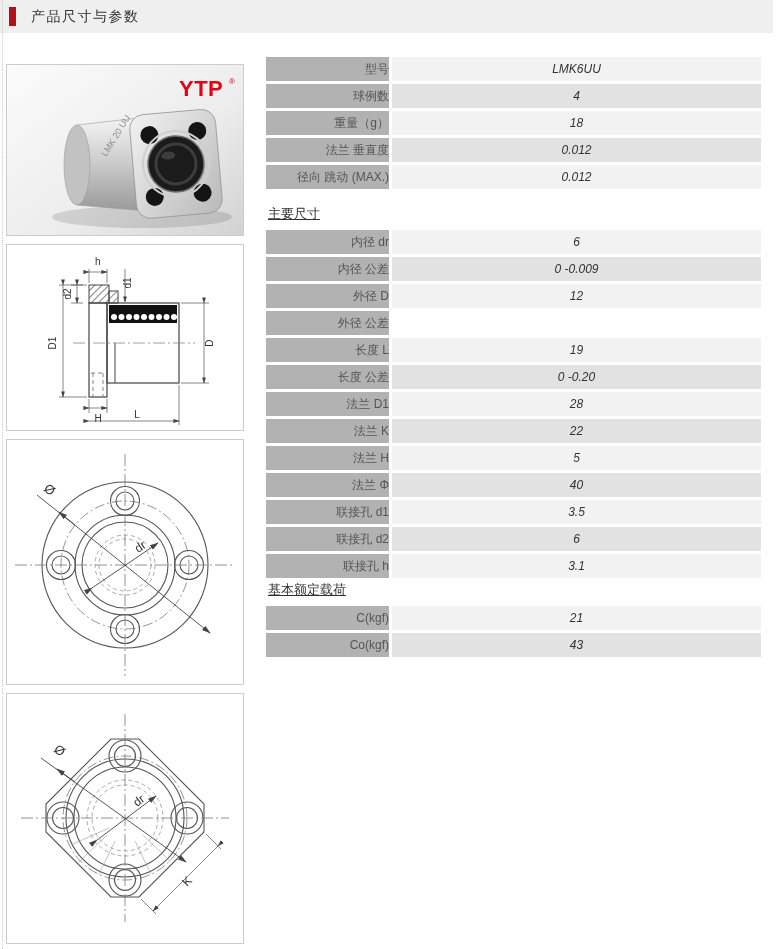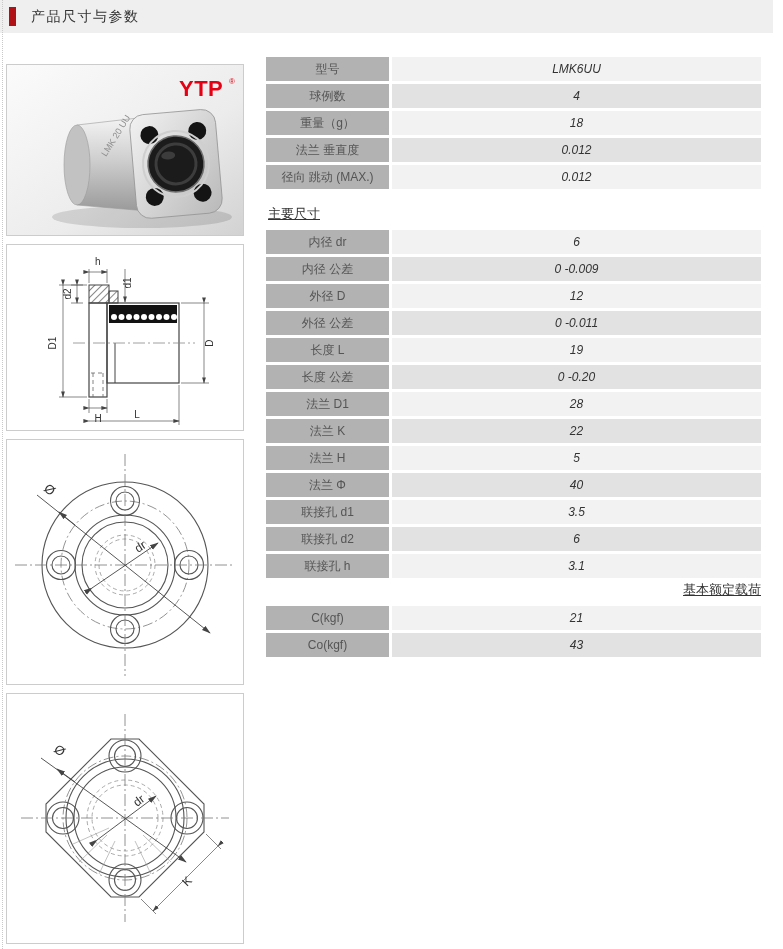--- a/index.html
+++ b/index.html
@@ -11,26 +11,26 @@
   .hdr-title { margin-left:15px; font-size:14px; color:#333; letter-spacing:1.5px; }
 
   .content { display:flex; align-items:flex-start; }
   .left-col { width:238px; margin-left:6px; margin-top:31px; flex:0 0 auto; }
   .imgbox { width:238px; border:1px solid #ccc; background:#fff; margin-bottom:8px; box-sizing:border-box; overflow:hidden; }
   .imgbox svg { display:block; }
   .h1 { height:172px; } .h2 { height:187px; } .h3 { height:246px; } .h4 { height:251px; }
 
   .right-col { margin-left:22px; margin-top:24px; width:495px; flex:0 0 auto; }
   .trow { display:flex; margin-bottom:3px; height:24px; }
-  .tlabel { width:123px; background:#b2b2b2; color:#555; text-align:center; line-height:24px; font-size:12px; margin-right:3px; flex:0 0 auto; }
+  .tlabel { width:123px; background:#b2b2b2; color:#555; text-align:right; line-height:24px; font-size:12px; margin-right:3px; flex:0 0 auto; }
   .tvalue { flex:1; text-align:center; line-height:24px; font-size:12px; color:#333;font-style:italic; }
   .trow.odd  .tvalue { background:#f2f2f2; }
   .trow.even .tvalue { background:#e2e2e2; }
   .sec-heading { font-size:13px; color:#333; margin:16px 0 7px 2px;text-decoration:underline; }
-  .sec-heading.tight { margin-top:2px;text-align:right; }
+  .sec-heading.tight { margin-top:2px; }
 
   text { font-family:"Liberation Sans","DejaVu Sans",sans-serif; }
   .dim-text { font-size:10px; fill:#333; }
 </style>
 </head>
 <body>
 
 <div class="left-dotted"></div>
 
 <div class="hdr">
@@ -281,21 +281,20 @@
         <div class="trow even">
           <div class="tlabel">内径 公差</div>
           <div class="tvalue">0 -0.009</div>
         </div>
         <div class="trow odd">
           <div class="tlabel">外径 D</div>
           <div class="tvalue">12</div>
         </div>
         <div class="trow even">
           <div class="tlabel">外径 公差</div>
-          <div class="tvalue">0 -0.011</div>
         </div>
         <div class="trow odd">
           <div class="tlabel">长度 L</div>
           <div class="tvalue">19</div>
         </div>
         <div class="trow even">
           <div class="tlabel">长度 公差</div>
           <div class="tvalue">0 -0.20</div>
         </div>
         <div class="trow odd">

